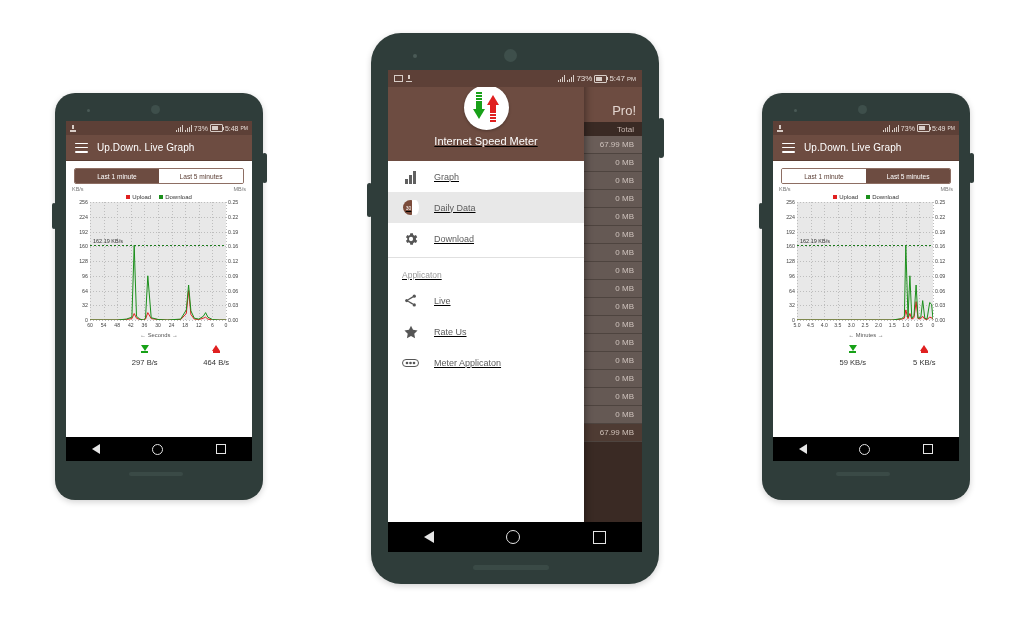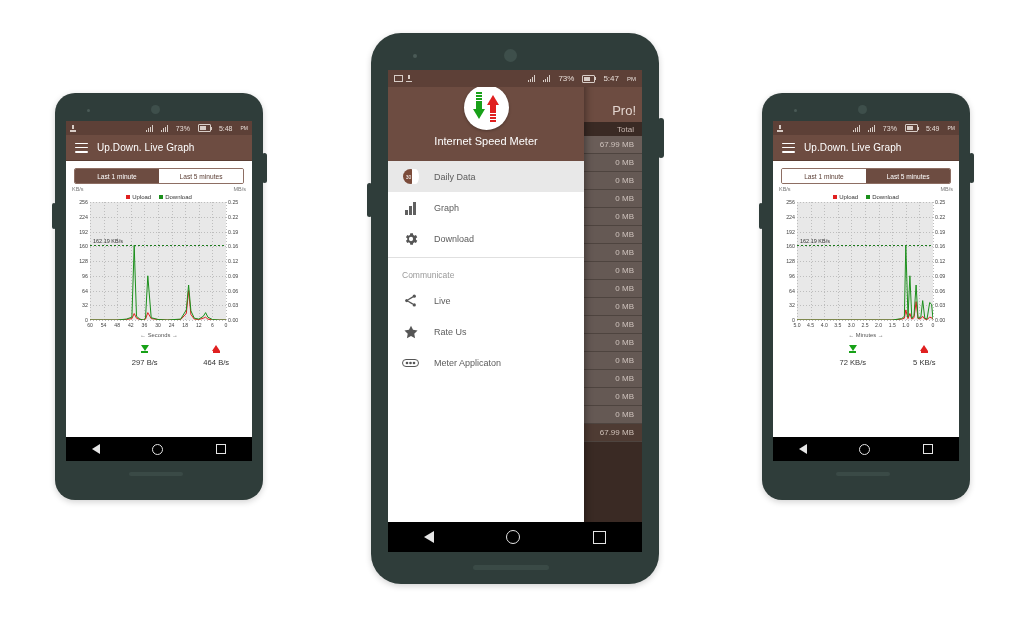--- a/index.html
+++ b/index.html
@@ -23,21 +23,21 @@
   .phone.left .screen{left:11px;top:28px;width:186px;height:340px;}
   .phone.center .screen{left:17px;top:37px;width:254px;height:482px;}
   .phone.right .screen{left:11px;top:28px;width:186px;height:340px;}
 
   
   .statusbar{height:14px;background:#5d4037;display:flex;align-items:center;
              justify-content:space-between;padding:0 4px;box-sizing:border-box;
              color:#e8ded9;font-size:7px;}
   .statusbar.big{height:17px;font-size:8px;padding:0 6px;}
   .sb-left{display:flex;align-items:center;gap:3px;}
-  .sb-right{display:flex;align-items:center;gap:8px;}
+  .sb-right{display:flex;align-items:center;gap:2px;}
   .sig{display:inline-block;width:7px;height:7px;position:relative;}
   .sig i{position:absolute;bottom:0;width:1px;background:#d8cdc7;display:block;}
   .sig i:nth-child(1){left:0;height:2px}
   .sig i:nth-child(2){left:2px;height:3.5px}
   .sig i:nth-child(3){left:4px;height:5px}
   .sig i:nth-child(4){left:6px;height:7px}
   .batt{width:11px;height:6px;border:1px solid #d8cdc7;border-radius:1px;
         position:relative;display:inline-block;}
   .batt::after{content:"";position:absolute;right:-2px;top:1.5px;width:1px;
                height:3px;background:#d8cdc7;}
@@ -109,21 +109,21 @@
   .bg-header{height:52px;background:#6d4c41;display:flex;align-items:flex-end;
              justify-content:flex-end;padding:4px 6px;box-sizing:border-box;}
   .bg-pro{color:#e3d5cf;font-size:13px;}
   .bg-totalhdr{color:#c8b7b0;font-size:8px;text-align:right;padding:3px 8px 2px 0;}
   .bg-row{height:18px;display:flex;align-items:center;justify-content:flex-end;
           padding-right:8px;color:#cfc3bd;font-size:8px;
           background:#655954;border-bottom:1px solid #4e443f;box-sizing:border-box;}
   .bg-row.first{background:#6a5d58;}
   .bg-row.last{background:#4e3b33;color:#cfc0b8;}
   .drawer{position:absolute;left:0;top:0;bottom:0;width:196px;background:#fff;
-          box-shadow:2px 0 7px rgba(0,0,0,.35);}
+          box-shadow:2px 0 7px rgba(0,0,0,.35);text-decoration:underline;}
   .drawer-head{height:91px;background:#6d4c41;display:flex;flex-direction:column;
                align-items:center;justify-content:center;gap:5px;}
   .applogo{width:45px;height:45px;border-radius:50%;background:#fff;
            display:flex;align-items:center;justify-content:center;gap:1px;
            box-shadow:0 1px 3px rgba(0,0,0,.3);}
   .logo-dn,.logo-up{position:relative;width:13px;height:30px;}
   .logo-dn i{position:absolute;left:3.5px;top:0;width:6px;height:17px;background:#18a018;}
   .logo-dn u{position:absolute;left:0;top:17px;width:0;height:0;
              border-left:6.5px solid transparent;border-right:6.5px solid transparent;
              border-top:10px solid #18a018;}
@@ -354,51 +354,51 @@
             <i></i>
               <u></u>
               <b style="bottom:2px"></b>
               <b style="bottom:5px"></b>
               <b style="bottom:8px"></b>
           </div>
         </div>
         <div class="drawer-title">Internet Speed Meter</div>
       </div>
 
-      <div class="ditem sel">
-        <span class="dicon">
-          <span class="gauge">
-              <em>30</em>
-            </span>
-        </span>
-        <span class="lbl">Daily Data</span>
-      </div>
-
       <div class="ditem">
         <span class="dicon">
           <span class="bars">
               <i style="height:5px"></i>
               <i style="height:9px"></i>
               <i style="height:13px"></i>
             </span>
         </span>
         <span class="lbl">Graph</span>
       </div>
 
+      <div class="ditem sel">
+        <span class="dicon">
+          <span class="gauge">
+              <em>30</em>
+            </span>
+        </span>
+        <span class="lbl">Daily Data</span>
+      </div>
+
       <div class="ditem">
         <span class="dicon">
           <svg width="16" height="16" viewBox="0 0 24 24" fill="#555">
             <path d="M19.4 13a7.6 7.6 0 0 0 0-2l2-1.6-2-3.4-2.4 1a7.5 7.5 0 0 0-1.7-1l-.4-2.6H10.9l-.4 2.6c-.6.2-1.2.6-1.7 1l-2.4-1-2 3.4L6.4 11a7.6 7.6 0 0 0 0 2l-2 1.6 2 3.4 2.4-1c.5.4 1.1.8 1.7 1l.4 2.6h4l.4-2.6c.6-.2 1.2-.6 1.7-1l2.4 1 2-3.4-2-1.6zM12 15.2A3.2 3.2 0 1 1 12 8.8a3.2 3.2 0 0 1 0 6.4z"></path>
           </svg>
         </span>
         <span class="lbl">Download</span>
       </div>
 
       <div class="dsep"></div>
-      <div class="dsubhdr">Communicate</div>
+      <div class="dsubhdr">Applicaton</div>
 
       <div class="ditem">
         <span class="dicon">
           <svg width="15" height="15" viewBox="0 0 24 24" fill="none" stroke="#555" stroke-width="2">
             <circle cx="18" cy="5" r="2.6" fill="#555" stroke="none"></circle>
             <circle cx="6" cy="12" r="2.6" fill="#555" stroke="none"></circle>
             <circle cx="18" cy="19" r="2.6" fill="#555" stroke="none"></circle>
             <line x1="8.2" y1="10.8" x2="15.8" y2="6.2"></line>
             <line x1="8.2" y1="13.2" x2="15.8" y2="17.8"></line>
           </svg>
@@ -587,21 +587,21 @@
         </div>
       <div class="xtitle" style="bottom:-4px;">← Minutes →</div>
     </div>
 
     <div class="totals">
       <div class="tot">
         <div style="display:flex;flex-direction:column;align-items:center;">
           <div class="arrow dn"></div>
           <div class="arrstem" style="background:#17a117;"></div>
         </div>
-        <div class="val">72 KB/s</div>
+        <div class="val">59 KB/s</div>
       </div>
       <div class="tot">
         <div style="display:flex;flex-direction:column;align-items:center;">
           <div class="arrow up"></div>
           <div class="arrstem" style="background:#e02020;"></div>
         </div>
         <div class="val">5 KB/s</div>
       </div>
     </div>
 

